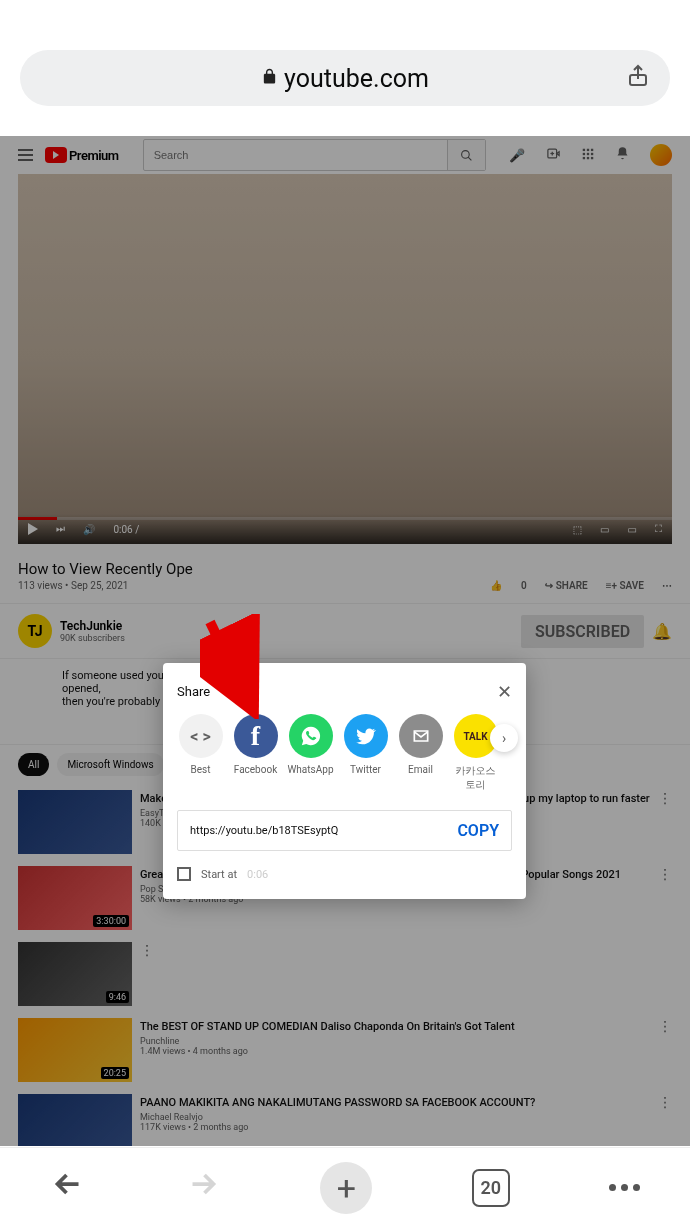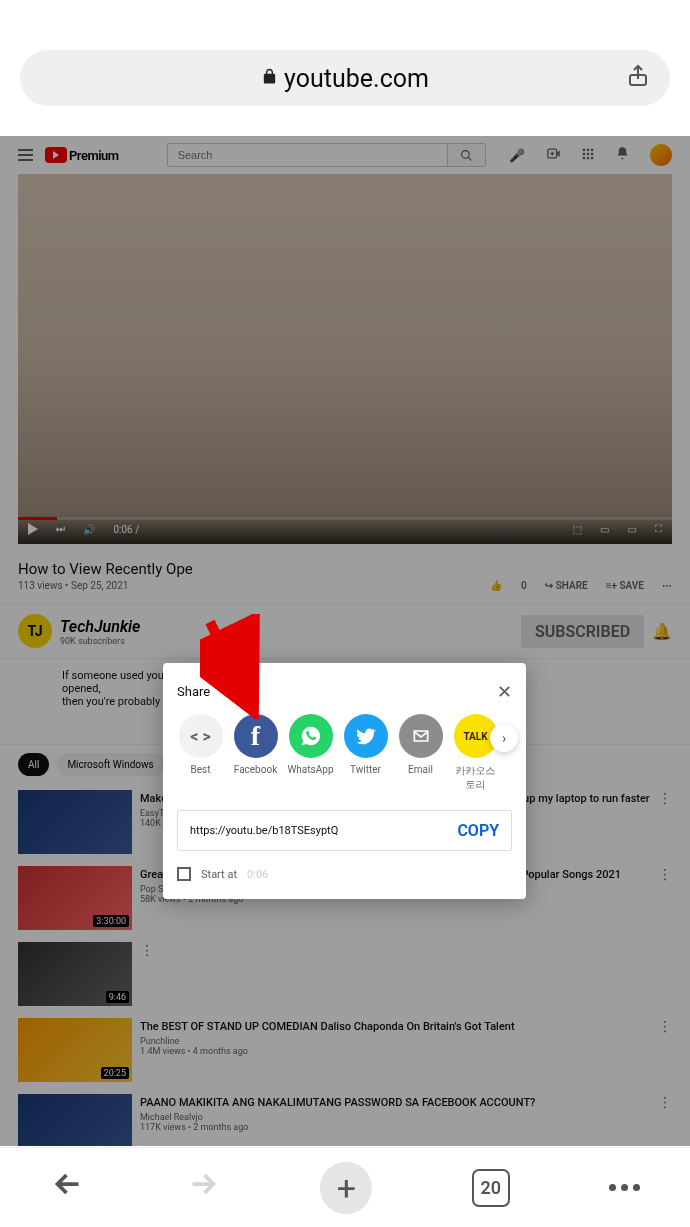--- a/index.html
+++ b/index.html
@@ -92,24 +92,24 @@
     .premium-text {
       font-weight: 600;
       font-size: 13px;
       letter-spacing: -0.5px;
     }
     .search-box {
       flex: 1;
       background: #fff;
       border: 1px solid #ccc;
       border-radius: 2px;
-      height: 24px;
-      display: flex;
-      align-items: center;
-      margin-left: 36px;
+      height: 32px;
+      display: flex;
+      align-items: center;
+      margin-left: 12px;
     }
     .search-box input {
       border: none;
       padding: 0 10px;
       font-size: 11px;
       flex: 1;
       background: transparent;
     }
     .search-btn {
       background: #f8f8f8;
@@ -212,23 +212,22 @@
       display: flex;
       align-items: center;
       justify-content: center;
       font-weight: 700;
       font-size: 14px;
     }
     .channel-info {
       flex: 1;
     }
     .channel-name {
-      font-size: 16px;
+      font-size: 12px;
       font-weight: 600;
-      font-style: italic;
     }
     .channel-subs {
       font-size: 9px;
       color: #606060;
     }
     .subscribe-btn {
       background: #e5e5e5;
       color: #606060;
       padding: 7px 14px;
       font-size: 16px;

